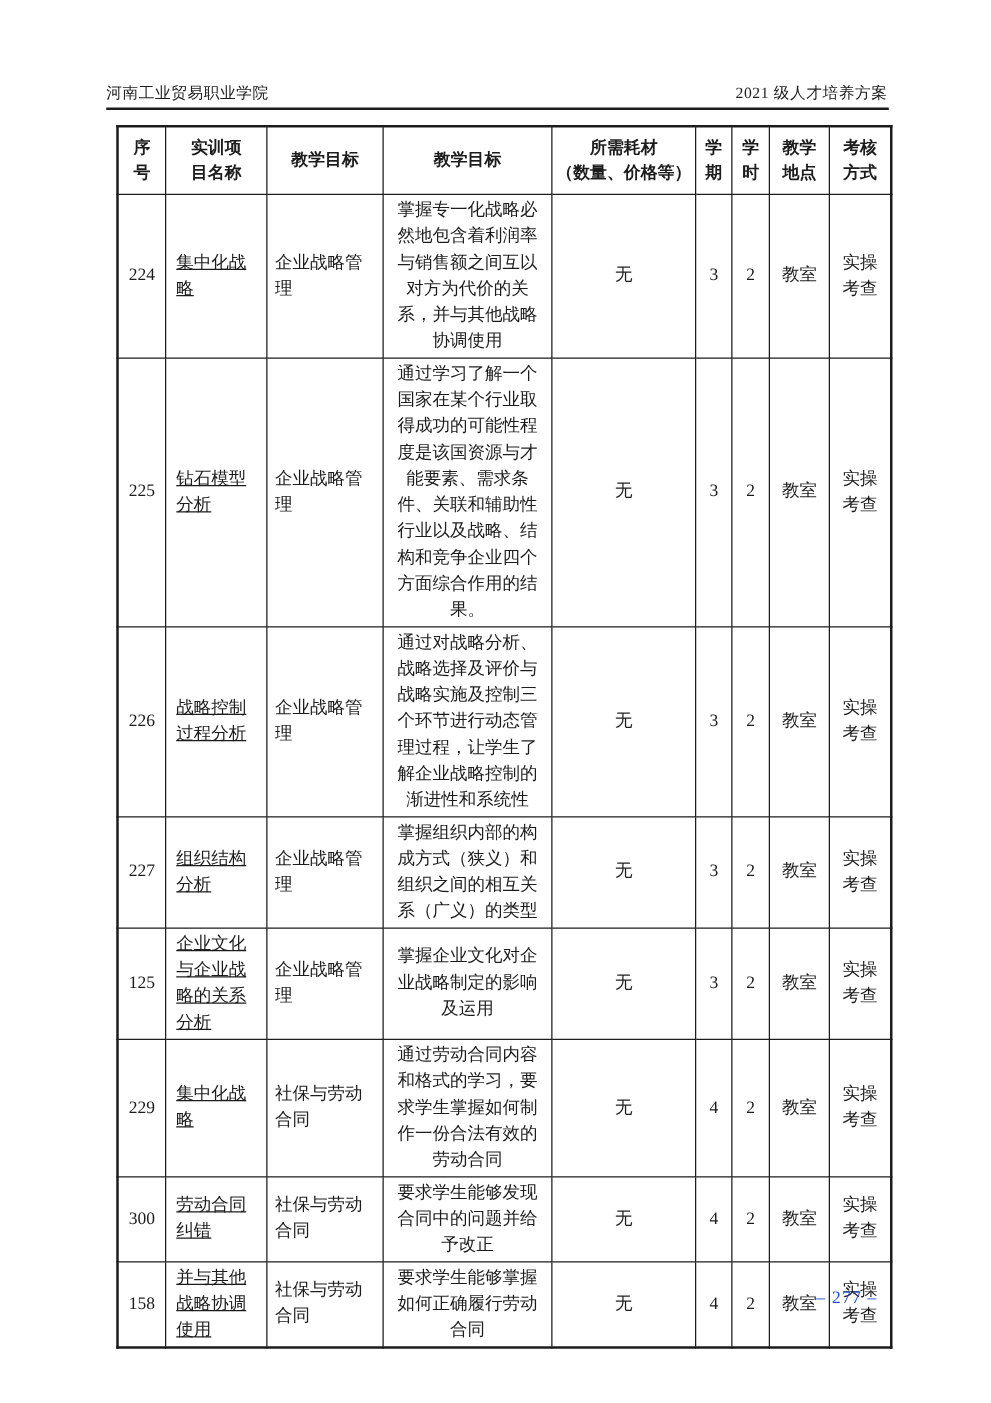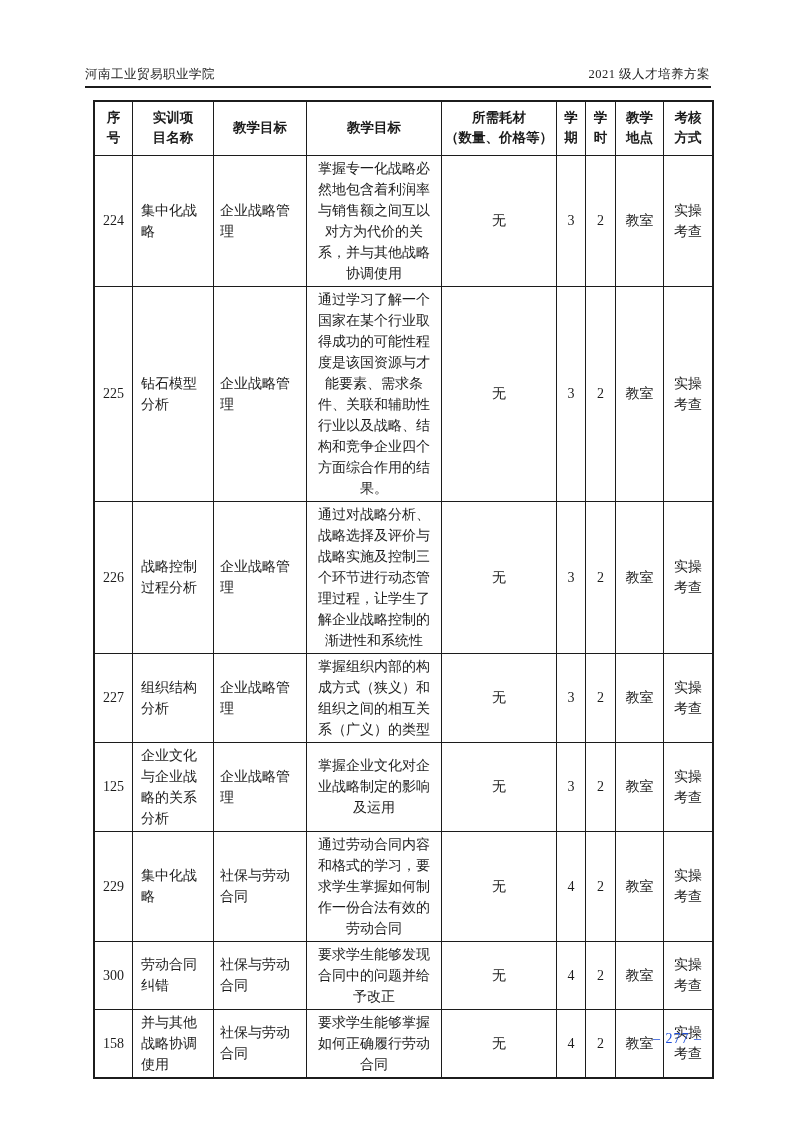--- a/index.html
+++ b/index.html
@@ -32,21 +32,21 @@
   .plan th,.plan td{
     border:1px solid #1c1c1c;
     vertical-align:middle;
     overflow:hidden;
   }
   .plan th{
     font-weight:bold;text-align:center;white-space:pre-line;
     padding:2px 0;font-size:13.5px;line-height:20px;
   }
   .plan td{ text-align:center; padding:2px 6px; }
-  .plan td.col1{ text-align:left; padding:2px 8px; }
+  .plan td.col1{ text-align:left; padding:2px 8px;text-decoration:underline; }
   .plan td.col2{ text-align:left; padding:4px 6px; }
   .plan td.col3{ text-align:center; padding:2px 8px; }
   .col0{width:37px}
   .col1{width:80px}
   .col2{width:92px}
   .col3{width:134px}
   .col4{width:114px}
   .col5{width:28px}
   .col6{width:29px}
   .col7{width:47px}

